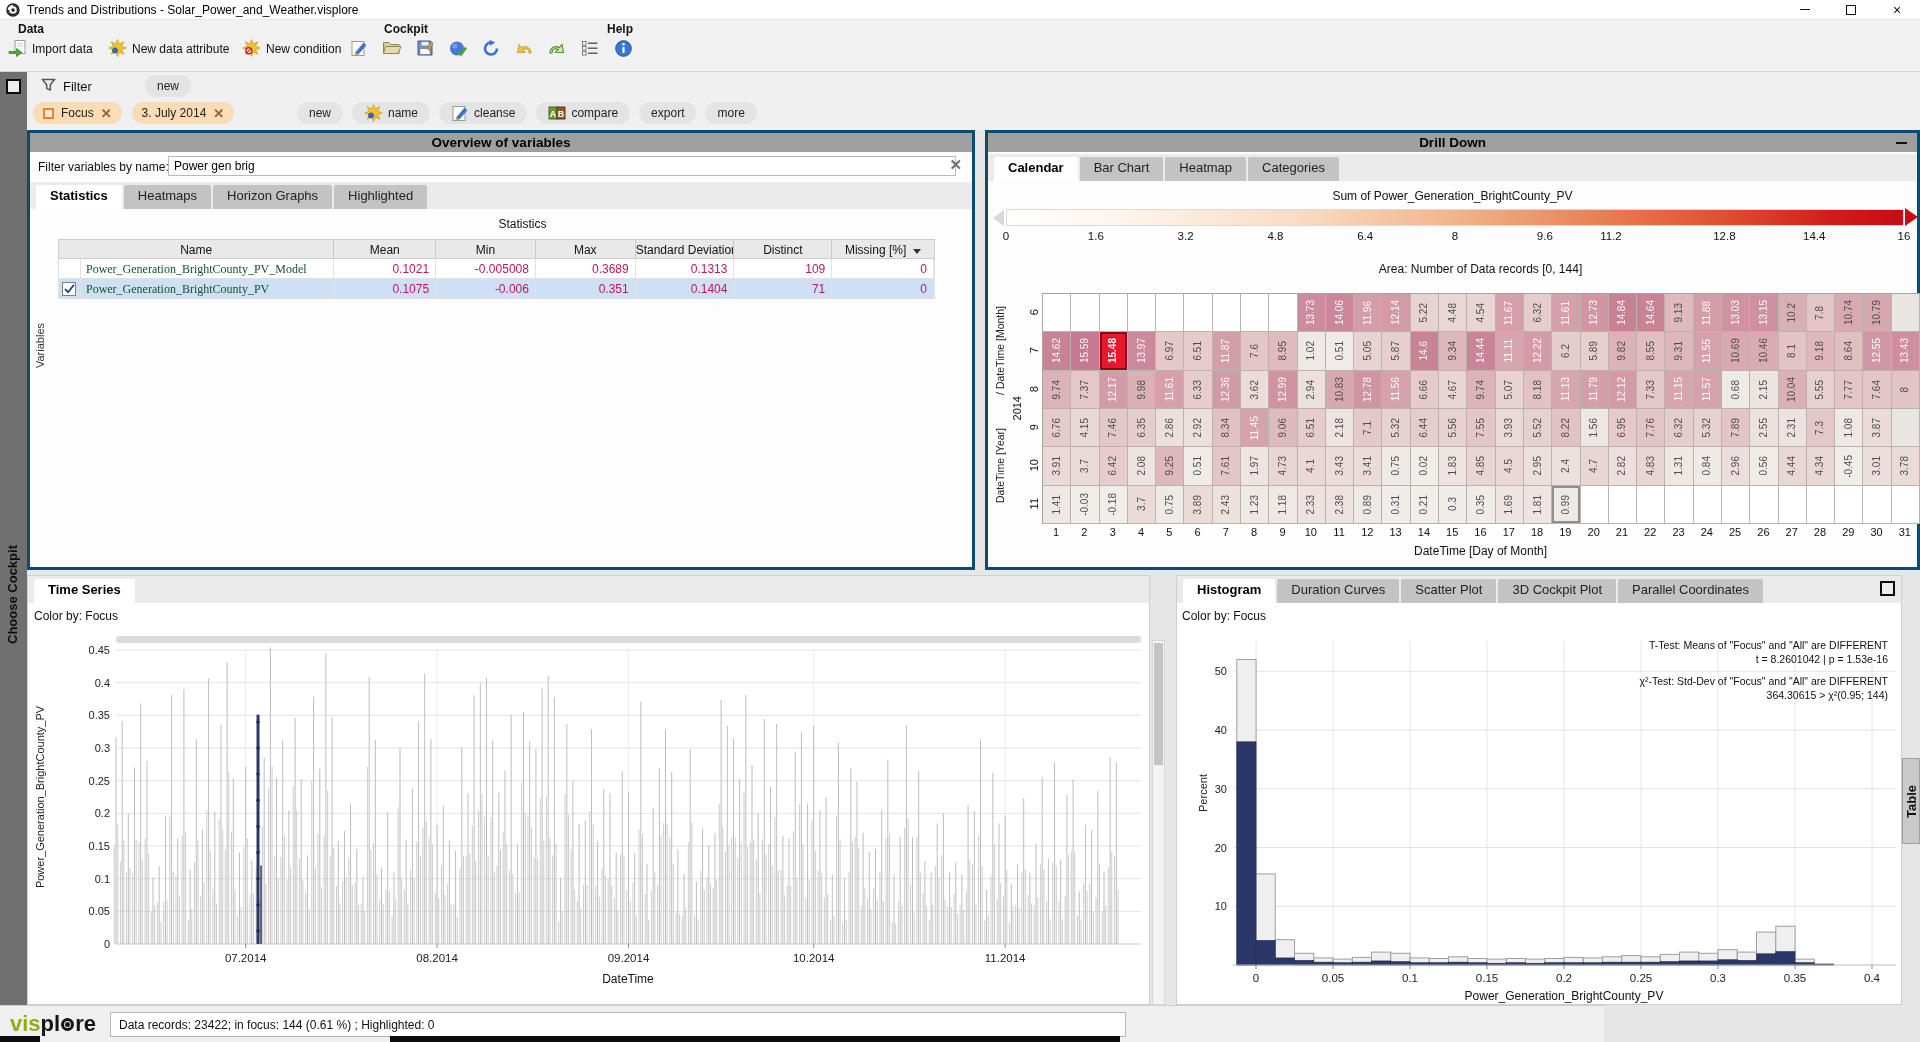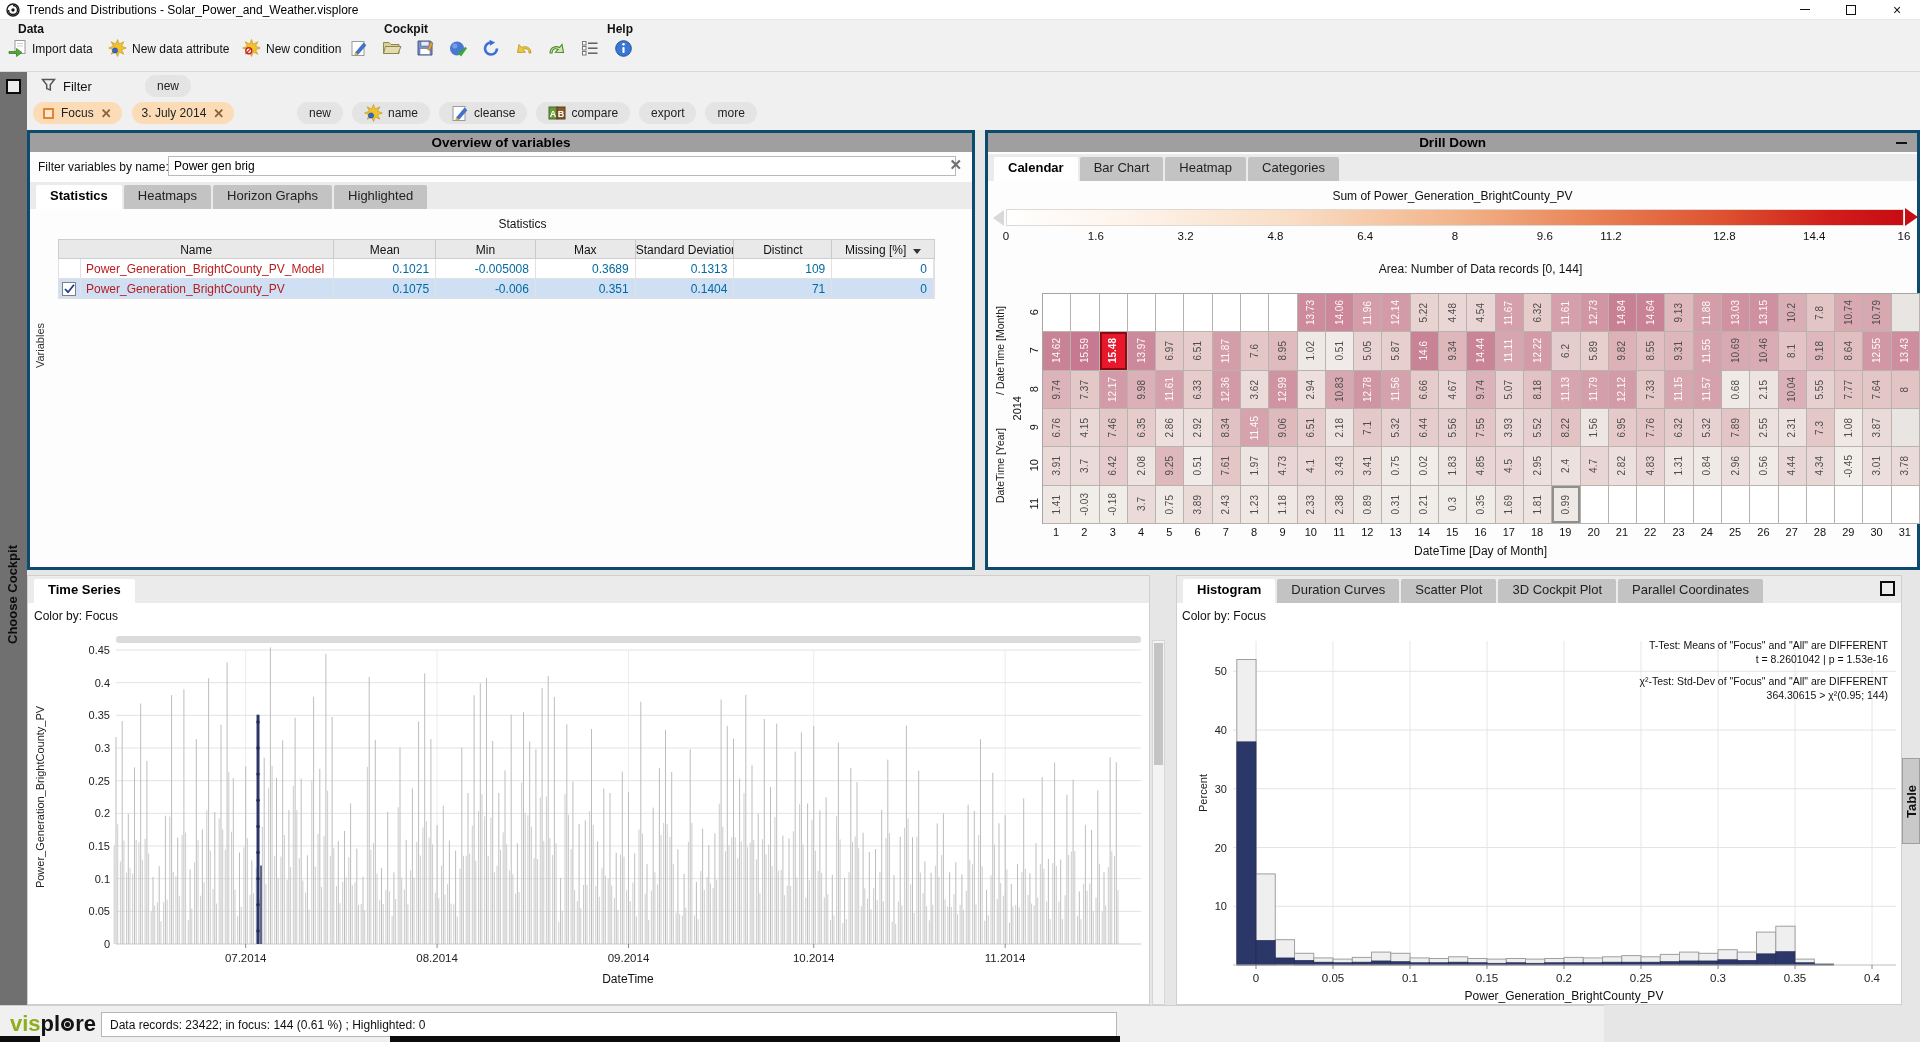--- a/index.html
+++ b/index.html
@@ -66,22 +66,22 @@
   #ov-section-title{position:absolute;top:84px;left:54px;width:877px;text-align:center;font-size:12px;color:#111;}
   #stat-table{position:absolute;left:28px;top:106px;width:877px;font-size:12px;}
   .trow{display:flex;height:20px;line-height:20px;}
   .trow.header{background:#e9e9e9;border:1px solid #cdcdcd;box-sizing:border-box;}
   .hcell{text-align:center;font-size:12px;color:#111;border-right:1px solid #c9c9c9;box-sizing:border-box;
          overflow:hidden;white-space:nowrap;position:relative;}
   .hcell:last-child{border-right:none;}
   .tcell{box-sizing:border-box;overflow:hidden;white-space:nowrap;border-right:1px solid #e2e2e2;}
   .trow.body{border:1px solid #e0e0e0;border-top:none;box-sizing:border-box;background:#fff;}
   .trow.body.sel{background:#cfe0f4;}
-  .num{text-align:right;padding-right:6px;color:#0369a1;}
-  .name{padding-left:5px;color:#b91c1c;}
+  .num{text-align:right;padding-right:6px;color:#be185d;}
+  .name{padding-left:5px;color:#14532d;font-family:Liberation Serif, serif;}
   .chk{display:flex;align-items:center;justify-content:center;}
   .chkbox{width:12px;height:12px;border:1px solid #7f7f7f;background:#fff;display:flex;
           align-items:center;justify-content:center;}
   .caret{display:inline-block;width:0;height:0;border-left:4px solid transparent;
          border-right:4px solid transparent;border-top:5px solid #333;margin-left:7px;}
   #ov-side{position:absolute;left:4px;top:190px;font-size:11px;color:#333;}
 
   
   #drilldown{left:985px;top:130px;width:935px;height:440px;}
   #dd-min{position:absolute;right:10px;top:9px;width:11px;height:2px;background:#111;}
@@ -143,21 +143,21 @@
   
   #statusbar{position:absolute;left:0;top:1005px;width:1604px;height:37px;background:#f0f0f0;
              border-top:1px solid #cfcfcf;box-sizing:border-box;}
   #logo{position:absolute;left:10px;top:5px;font-size:22px;font-weight:bold;}
   #logo .vis{color:#8fae1b;}
   #logo .plore{color:#141414;}
   .logo-o{display:inline-block;width:7px;height:7px;border:3px solid #141414;border-radius:50%;
           position:relative;margin:0 1px;}
   .logo-o:after{content:"";position:absolute;left:1px;top:1px;width:5px;height:5px;
           background:#141414;border-radius:50%;}
-  #status-box{position:absolute;left:101px;top:6px;width:1016px;height:25px;background:#fff;
+  #status-box{position:absolute;left:110px;top:6px;width:1016px;height:25px;background:#fff;
               border:1px solid #b5b5b5;font-size:12px;line-height:24px;padding-left:8px;box-sizing:border-box;}
   .blackseg{position:absolute;top:1036px;height:6px;background:#0c0c0c;}
 </style>
 </head>
 <body>
 
 <div id="titlebar">
   <span id="app-icon"><svg width="14" height="14" viewBox="0 0 14 14">
         <circle cx="7" cy="7" r="6" fill="#fff" stroke="#1a1a1a" stroke-width="1.4"></circle>
         <path d="M7 2.5 A4.5 4.5 0 1 1 2.5 7" fill="none" stroke="#1a1a1a" stroke-width="1.4"></path>

